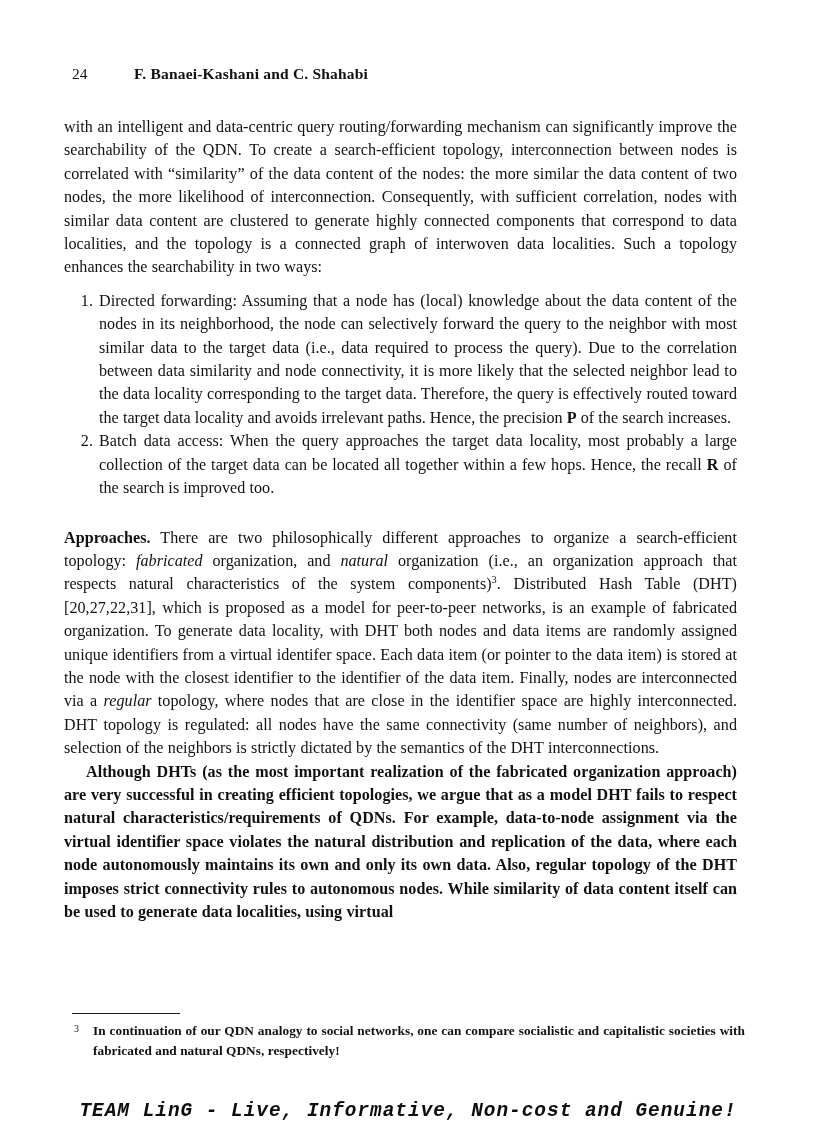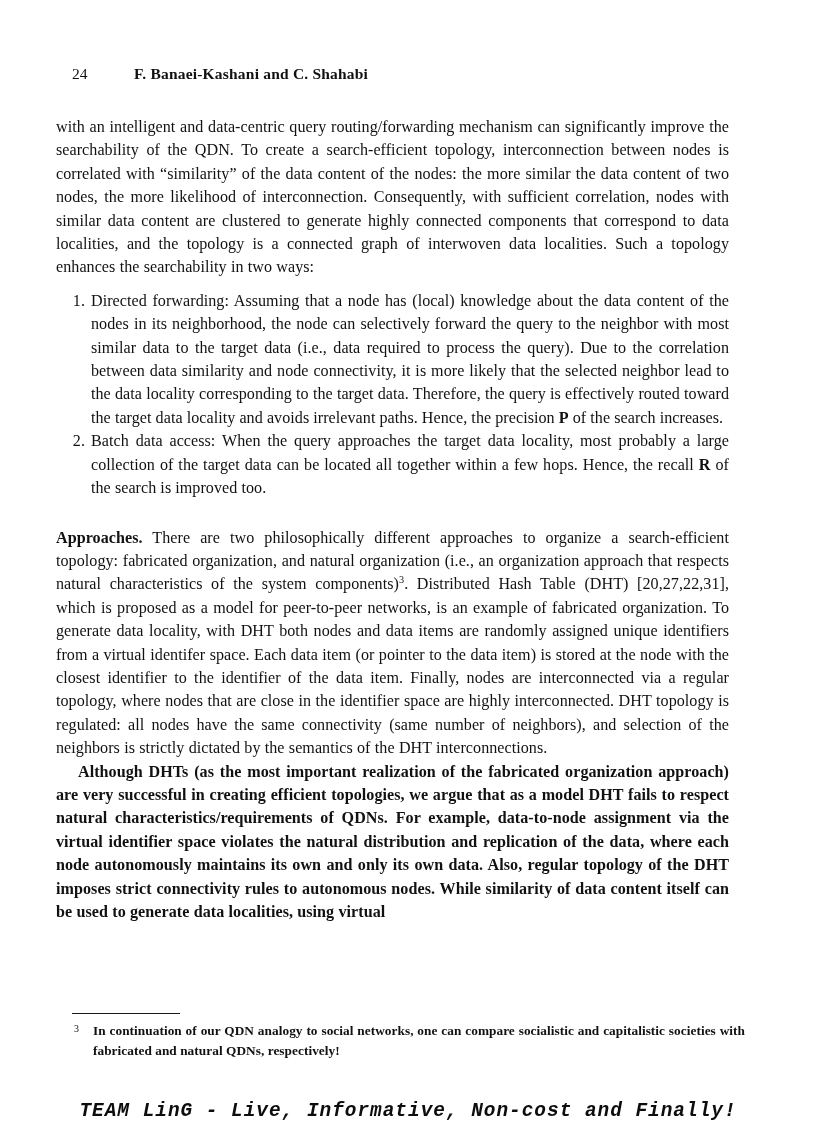--- a/index.html
+++ b/index.html
@@ -37,21 +37,21 @@
     font-weight: normal;
   }
   .running-head .authors {
     font-weight: bold;
     letter-spacing: 0.2px;
   }
 
   
   .col {
     position: absolute;
-    left: 56px;
+    left: 64px;
     top: 103px;
     width: 673px;
   }
   p.body {
     margin: 0;
     font-size: 16.1px;
     line-height: 23.4px;
     text-align: justify;
     text-justify: inter-word;
     letter-spacing: 0.05px;
@@ -137,21 +137,21 @@
     letter-spacing: 1.0px;
     color: #0d0d0d;
   }
 
   sup.fnref {
     font-size: 0.64em;
     vertical-align: super;
     line-height: 0;
   }
   .b { font-weight: bold; }
-  .i { }
+  .i { font-style: italic; }
 </style>
 </head>
 <body>
 
 <div class="page">
 
   <div class="running-head">
     <span class="folio">24</span><span class="authors">F. Banaei-Kashani and C. Shahabi</span>
   </div>
 
@@ -179,15 +179,15 @@
   </div>
 
   <div class="footnote-zone">
     <div class="footnote-rule"></div>
     <div class="footnote">
         <span class="fn-mark">3</span>
         <span class="fn-cont">In continuation of our QDN analogy to social networks, one can compare socialistic and capitalistic societies with fabricated and natural QDNs, respectively!</span>
       </div>
   </div>
 
-  <div class="footer-banner">TEAM LinG - Live, Informative, Non-cost and Finally!</div>
+  <div class="footer-banner">TEAM LinG - Live, Informative, Non-cost and Genuine!</div>
 
 </div>
 
 </body></html>

